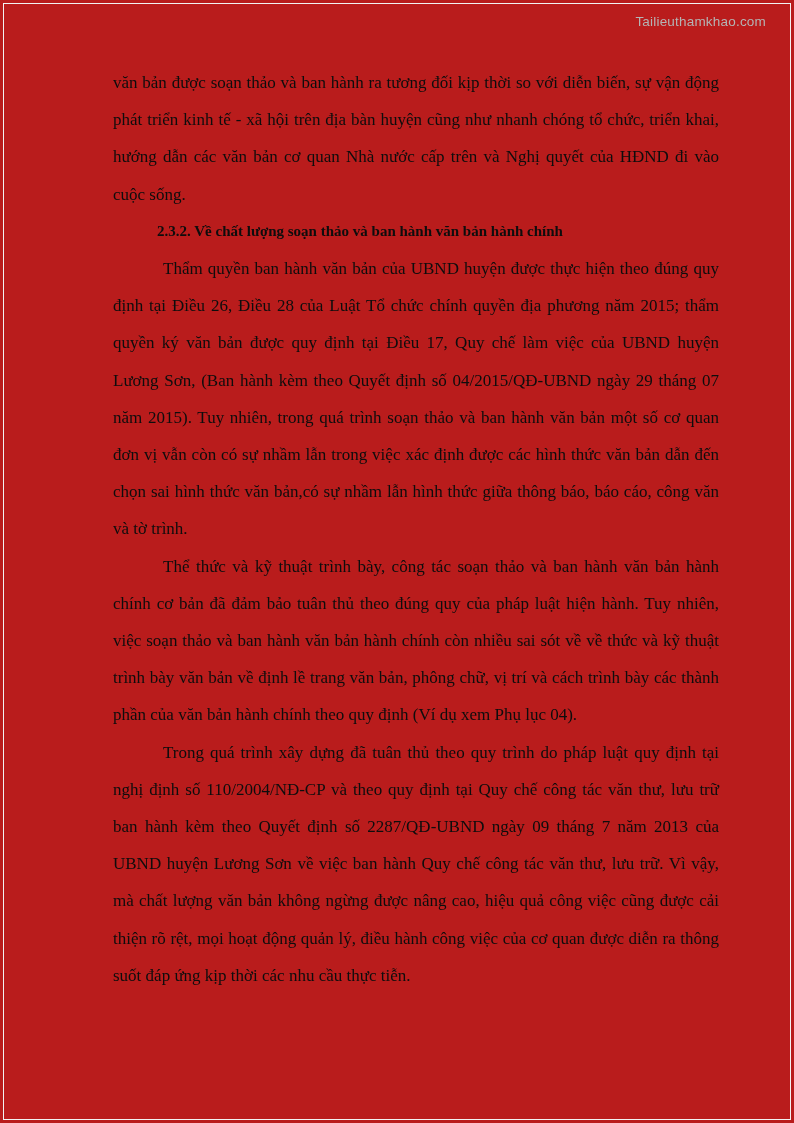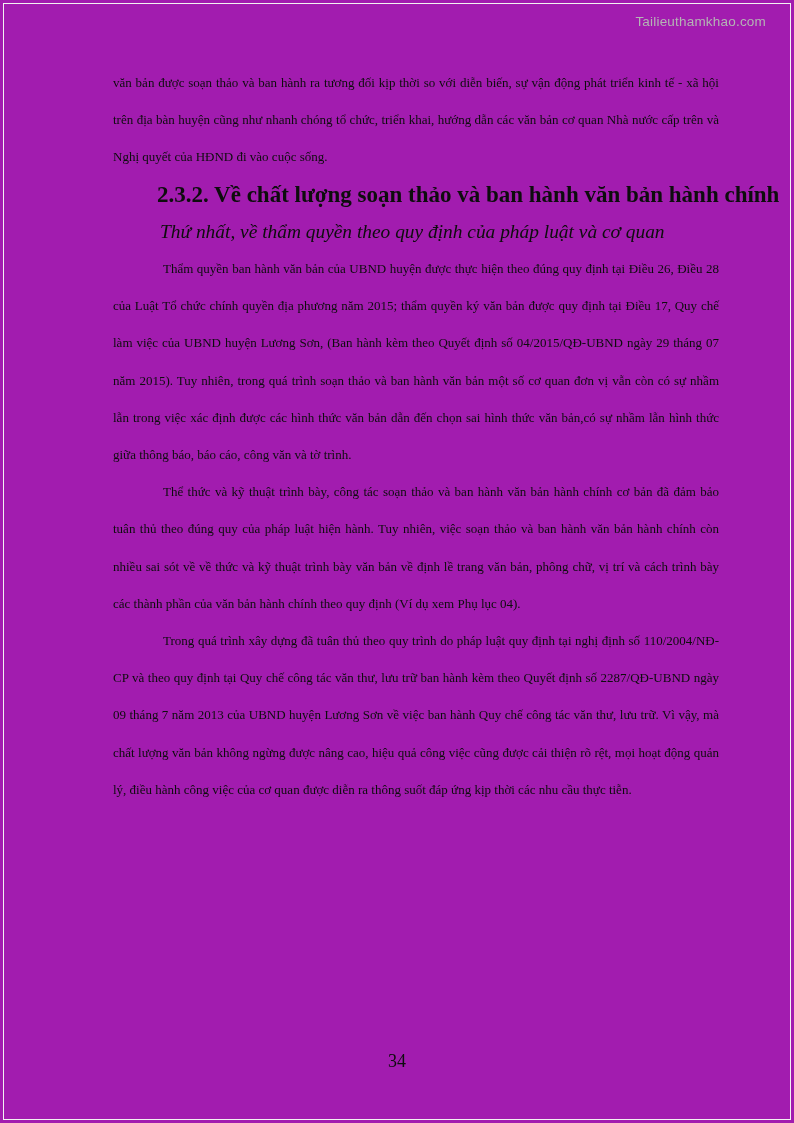--- a/index.html
+++ b/index.html
@@ -4,21 +4,21 @@
 <style>
   html, body {
     margin: 0;
     padding: 0;
     background: #ffffff;
   }
   .page {
     position: relative;
     width: 794px;
     height: 1123px;
-    background: #a21caf;
+    background: #b91c1c;
     overflow: hidden;
     box-sizing: border-box;
     font-family: "Liberation Serif", "DejaVu Serif", serif;
     color: #0d0d0d;
   }
   
   .page-border {
     position: absolute;
     left: 3px;
     top: 3px;
@@ -40,32 +40,32 @@
   .content {
     position: absolute;
     left: 113px;
     top: 64px;
     width: 606px;
   }
   p.body-par {
     margin: 0;
     text-align: justify;
     text-justify: inter-word;
-    font-size: 13px;
+    font-size: 17px;
     line-height: 37.2px;
     text-indent: 50px;
     hyphens: none;
   }
   p.body-par.no-indent {
     text-indent: 0;
   }
   
   h3.section-heading {
     margin: 0;
-    font-size: 23px;
+    font-size: 15px;
     line-height: 37.2px;
     font-weight: bold;
     text-indent: 44px;
     text-align: left;
     white-space: nowrap;
   }
   p.italic-lead {
     margin: 0;
     font-size: 19.4px;
     line-height: 37.2px;
@@ -93,27 +93,25 @@
   <div class="page-border"></div>
 
   <div class="watermark">Tailieuthamkhao.com</div>
 
   <div class="content">
 
     <p class="body-par no-indent">văn bản được soạn thảo và ban hành ra tương đối kịp thời so với diễn biến, sự vận động phát triển kinh tế -  xã hội trên địa bàn huyện cũng như nhanh chóng tổ chức, triển khai, hướng dẫn các văn bản cơ quan Nhà nước cấp trên và Nghị quyết của HĐND đi vào cuộc sống.</p>
 
     <h3 class="section-heading">2.3.2. Về chất lượng soạn thảo và ban hành văn bản hành chính</h3>
 
-    <p class="italic-lead">Thứ nhất, về thẩm quyền theo quy định của pháp luật và cơ quan</p>
 
     <p class="body-par">Thẩm quyền ban hành văn bản của UBND huyện được thực hiện theo đúng quy định tại Điều 26, Điều 28 của Luật Tổ chức chính quyền địa phương năm 2015; thẩm quyền ký văn bản được quy định tại Điều 17, Quy chế làm việc của UBND huyện Lương Sơn, (Ban hành kèm theo Quyết định số 04/2015/QĐ-UBND ngày 29 tháng 07 năm 2015). Tuy nhiên, trong quá trình soạn thảo và ban hành văn bản một số cơ quan đơn vị vẫn còn có sự nhầm lẫn trong việc xác định được các hình thức văn bản dẫn đến chọn sai hình thức văn bản,có sự nhầm lẫn hình thức giữa thông báo, báo cáo, công văn và tờ trình.</p>
 
 
     <p class="body-par">Thể thức và kỹ thuật trình bày, công tác soạn thảo và ban hành văn bản hành chính cơ bản đã đảm bảo tuân thủ theo đúng quy của pháp luật hiện hành. Tuy nhiên, việc soạn thảo và ban hành văn bản hành chính còn nhiều sai sót về về thức và kỹ thuật trình bày văn bản về định lề trang văn bản, phông chữ, vị trí và cách trình bày các thành phần của văn bản hành chính theo quy định (Ví dụ xem Phụ lục 04).</p>
 
 
     <p class="body-par">Trong quá trình xây dựng đã tuân thủ theo quy trình do pháp luật quy định tại nghị định số 110/2004/NĐ-CP và theo quy định tại Quy chế công tác văn thư, lưu trữ  ban hành kèm theo Quyết định số 2287/QĐ-UBND ngày 09 tháng 7 năm 2013 của UBND huyện Lương Sơn về việc ban hành Quy chế công tác văn thư, lưu trữ. Vì vậy, mà chất lượng văn bản không ngừng được nâng cao, hiệu quả công việc cũng được cải thiện rõ rệt, mọi hoạt động quản lý, điều hành công việc của cơ quan được diễn ra thông suốt đáp ứng kịp thời các nhu cầu thực tiễn.</p>
 
   </div>
 
-  <div class="page-number">34</div>
 
 </div>
 
 </body></html>

